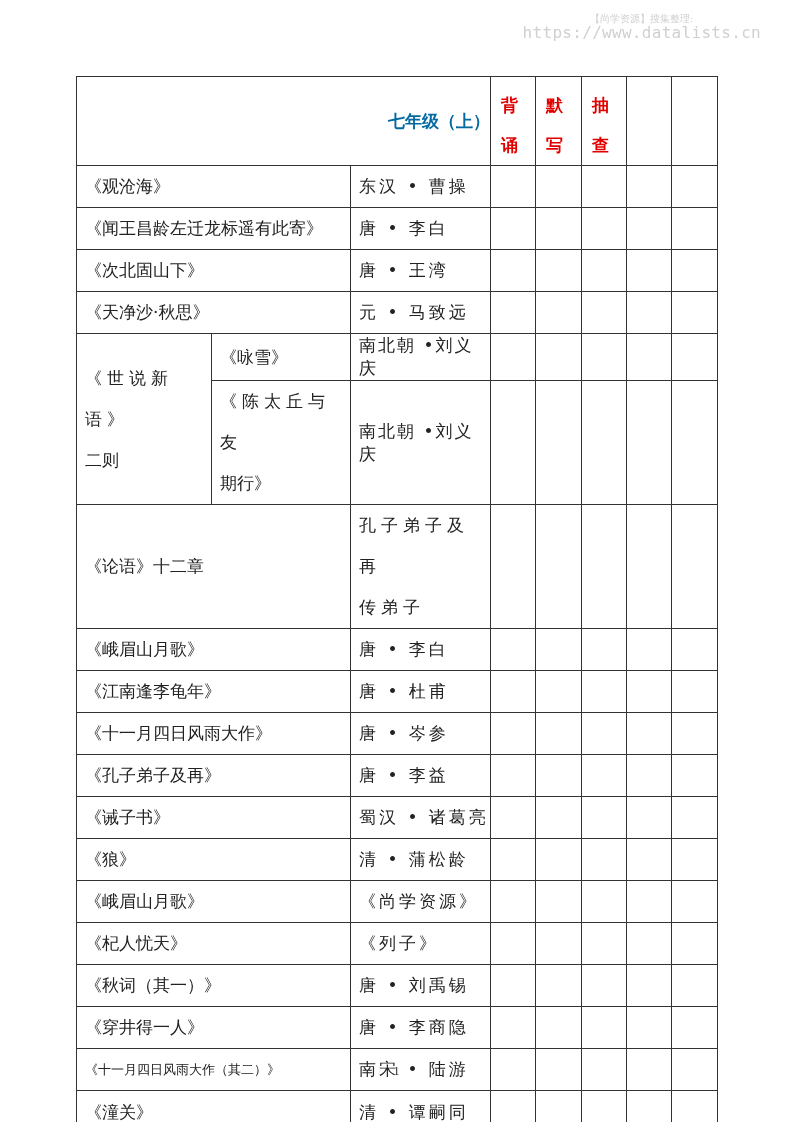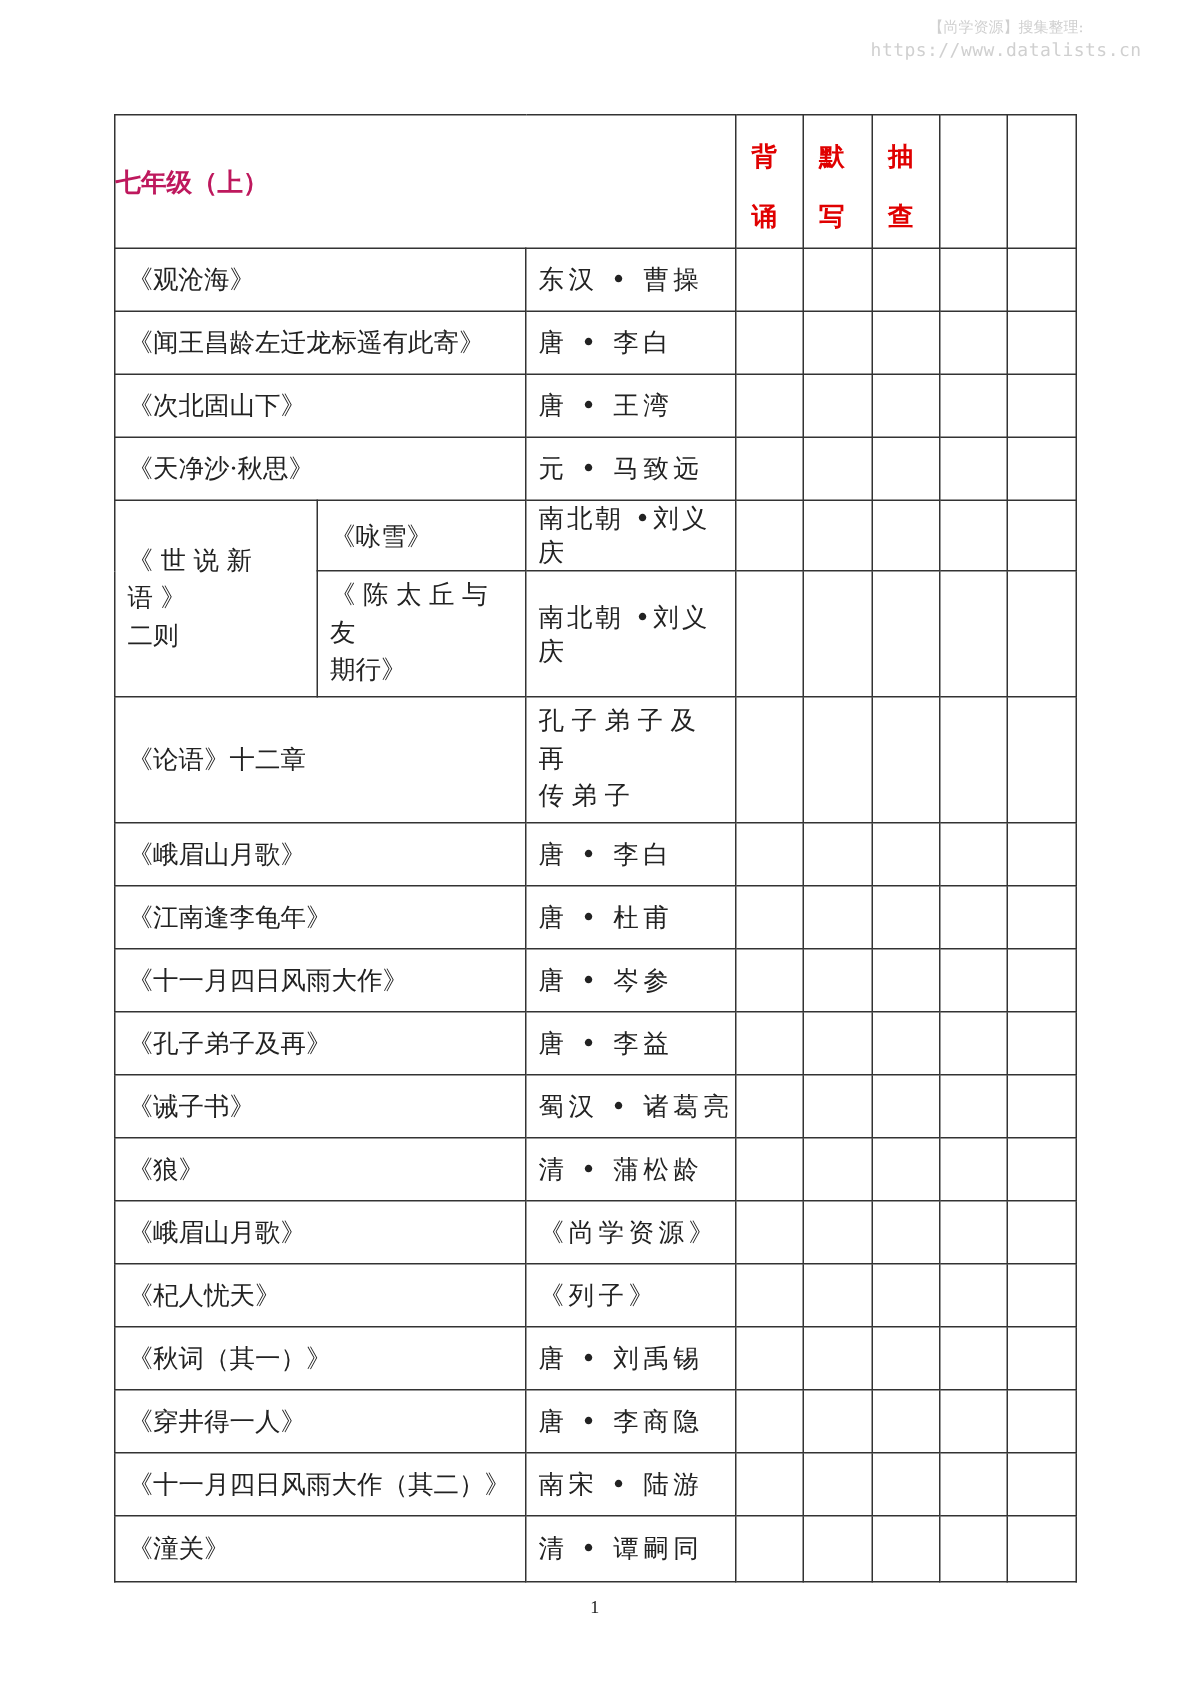--- a/index.html
+++ b/index.html
@@ -1,31 +1,31 @@
 <!DOCTYPE html>
 <html><head>
 <meta charset="utf-8">
 <style>
   html, body { margin: 0; padding: 0; background: #ffffff; }
   body { width: 793px; height: 1122px; position: relative; overflow: hidden;
          font-family: "DejaVu Serif", "Liberation Serif", serif; color: #222; }
   .watermark { position: absolute; right: 32px; top: 12px; text-align: center;
                color: #d0d0d0; font-size: 10px; line-height: 14px; }
-  .watermark .wm-url { font-family: "DejaVu Sans Mono", "Liberation Mono", monospace; font-size: 12px; letter-spacing: 0.3px; }
+  .watermark .wm-url { font-family: "DejaVu Sans Mono", "Liberation Mono", monospace; font-size: 16px; letter-spacing: 0.3px; }
   table.poems { position: absolute; left: 76px; top: 76px; border-collapse: collapse;
                 table-layout: fixed; width: 641px; }
   table.poems td { border: 1px solid #333; padding: 0; font-size: 17px; vertical-align: middle; }
   td.title { padding-left: 8px !important; }
   td.author { padding-left: 8px !important; letter-spacing: 3px; }
-  td.header-main { text-align: left; color: #be185d; font-weight: bold; font-size: 18px;
+  td.header-main { text-align: right; color: #0369a1; font-weight: bold; font-size: 18px;
                    font-family: "DejaVu Sans", "Liberation Sans", sans-serif; }
   td.header-col { color: #e00000; font-weight: bold; font-size: 18px; vertical-align: top;
                   font-family: "DejaVu Sans", "Liberation Sans", sans-serif; padding-left: 10px !important; padding-top: 8px !important; line-height: 40px; }
   td.check { }
-  .two-line { line-height: 25px; }
+  .two-line { line-height: 41px; }
   .spaced { letter-spacing: 5px; }
   .page-num { position: absolute; top: 1064px; left: 0; width: 793px; text-align: center;
               font-size: 12px; font-family: "Liberation Serif", serif; }
 </style>
 </head>
 <body>
 
 <div class="watermark">
   <div>【尚学资源】搜集整理:</div>
   <div class="wm-url">https://www.datalists.cn</div>
@@ -203,21 +203,21 @@
   <tr style="height:42px">
         <td colspan="2" class="title">《穿井得一人》</td>
         <td class="author">唐 • 李商隐</td>
         <td></td>
         <td></td>
         <td></td>
         <td></td>
         <td></td>
       </tr>
   <tr style="height:42px">
-        <td colspan="2" class="title" style="font-size:17px">《十一月四日风雨大作（其二）》</td>
+        <td colspan="2" class="title" style="font-size:13px">《十一月四日风雨大作（其二）》</td>
         <td class="author">南宋 • 陆游</td>
         <td></td>
         <td></td>
         <td></td>
         <td></td>
         <td></td>
       </tr>
   <tr style="height:44px">
         <td colspan="2" class="title">《潼关》</td>
         <td class="author">清 • 谭嗣同</td>

